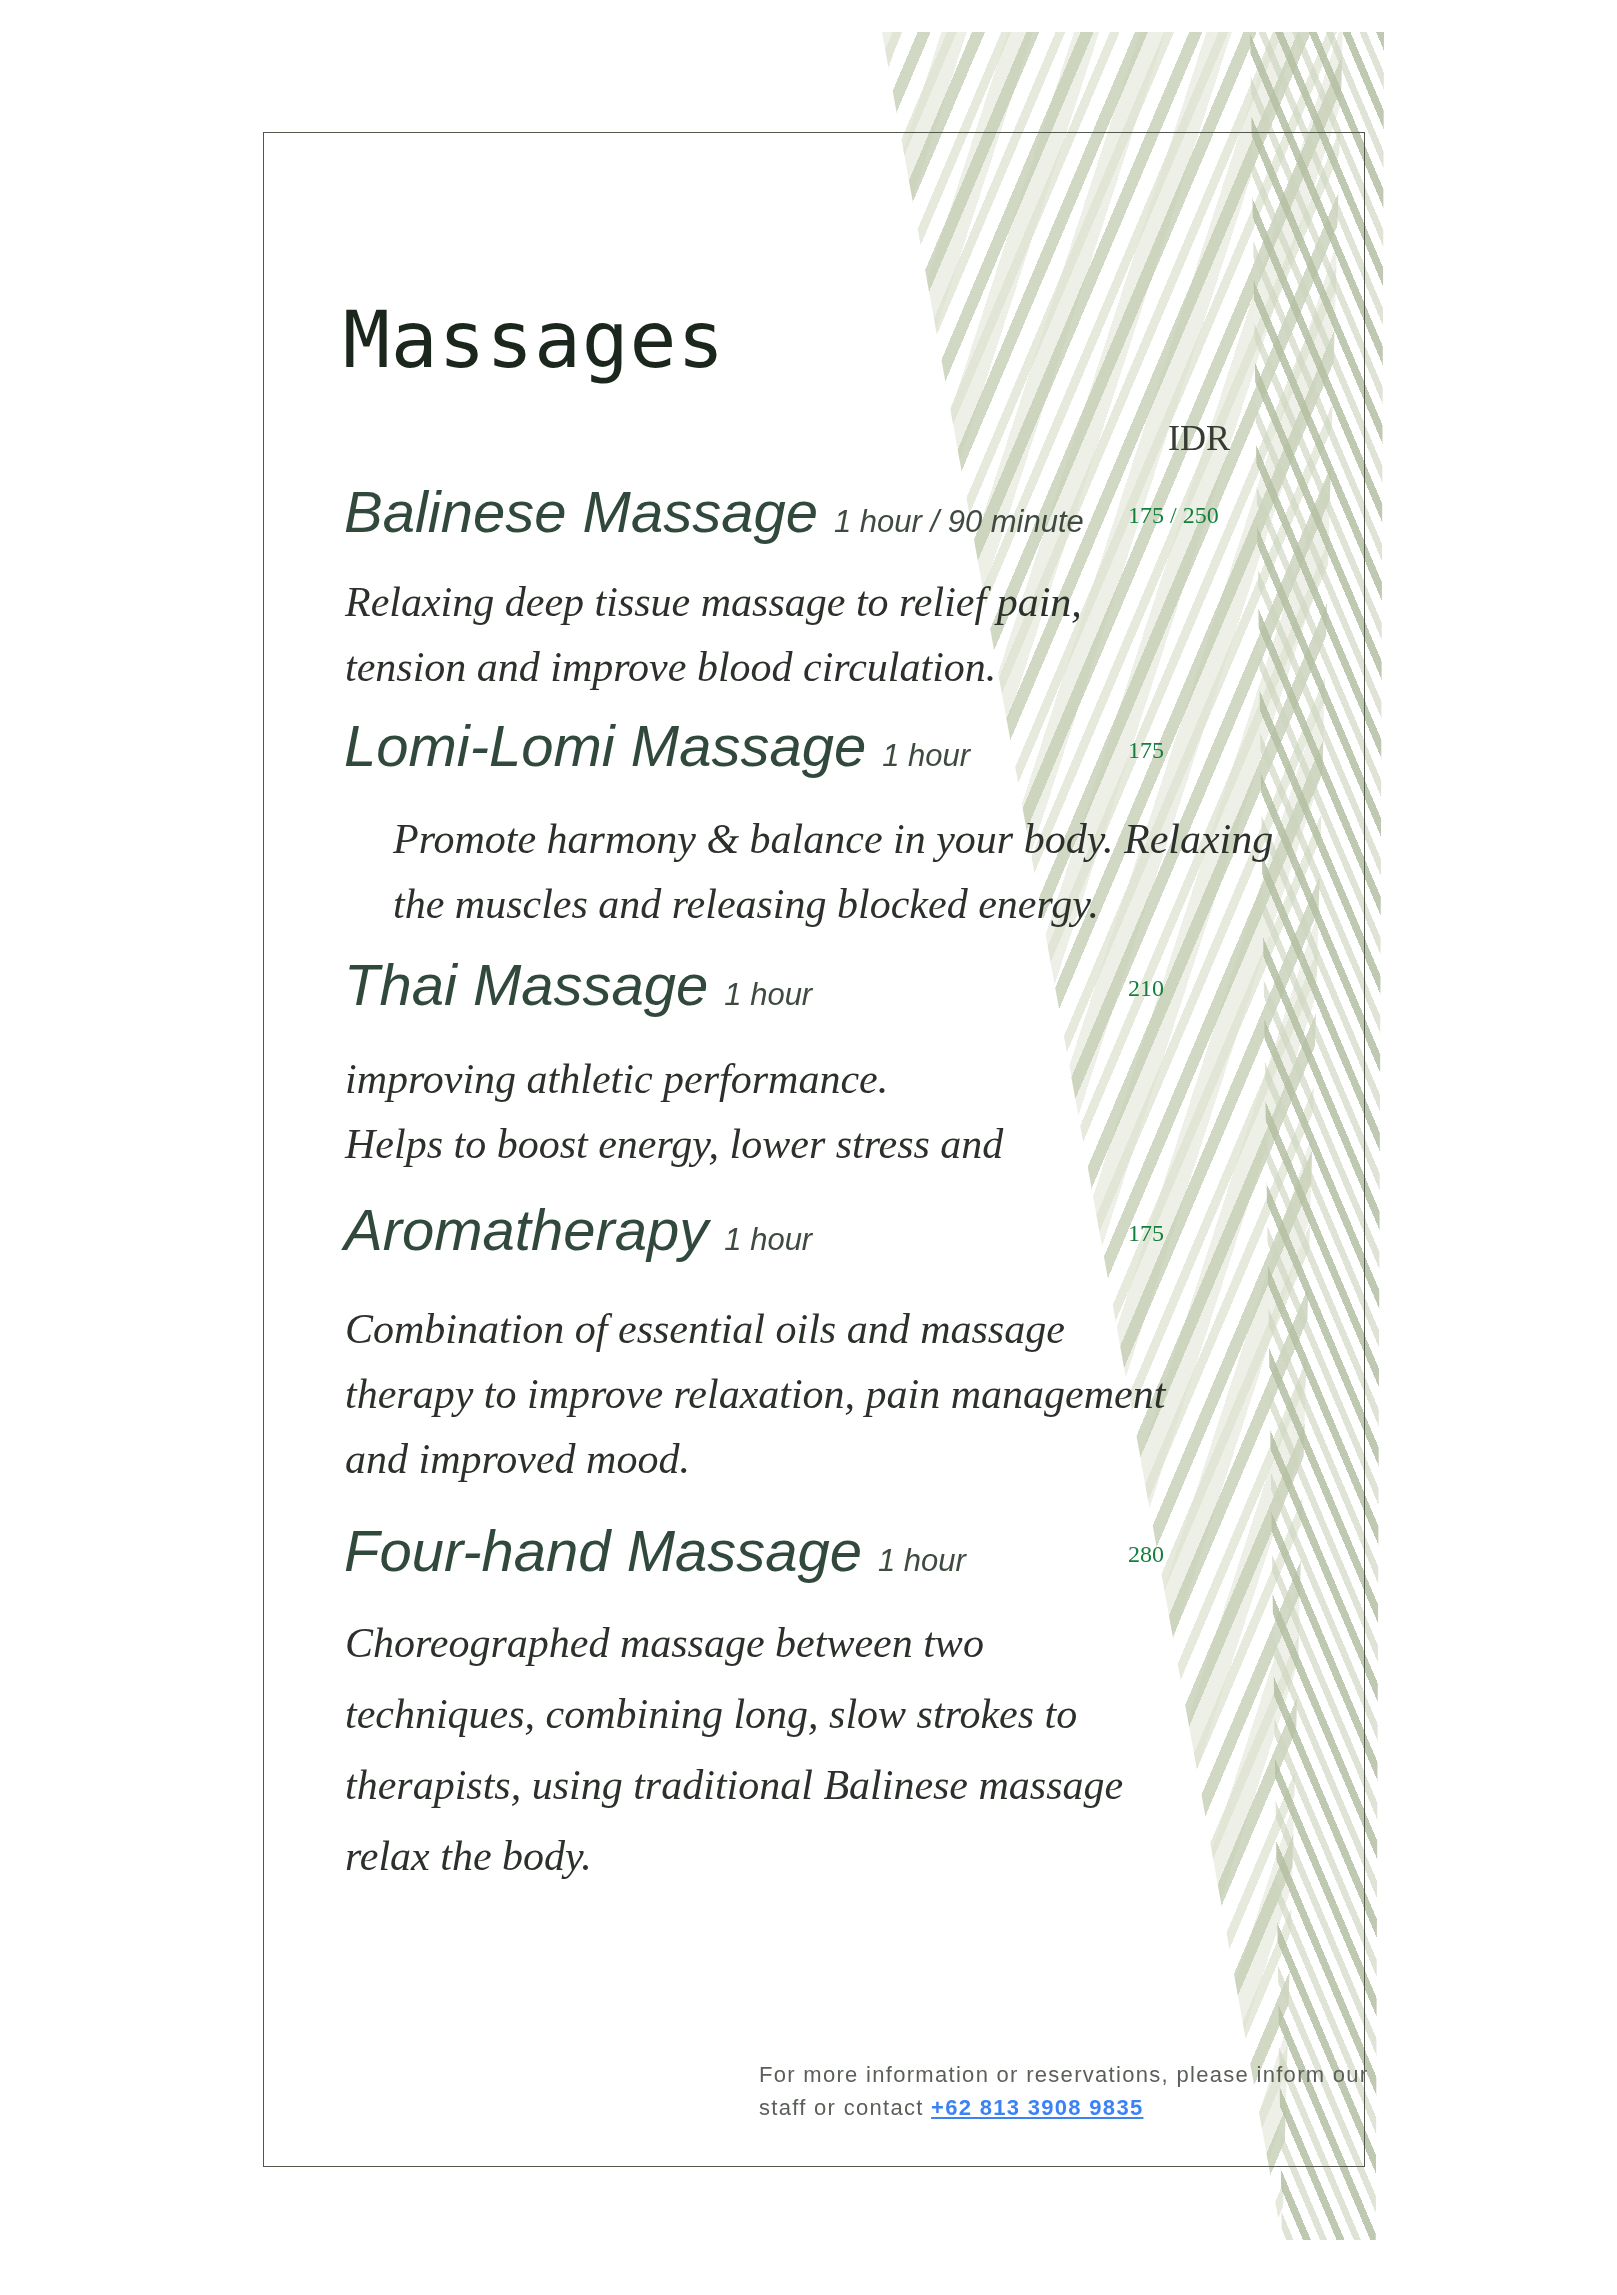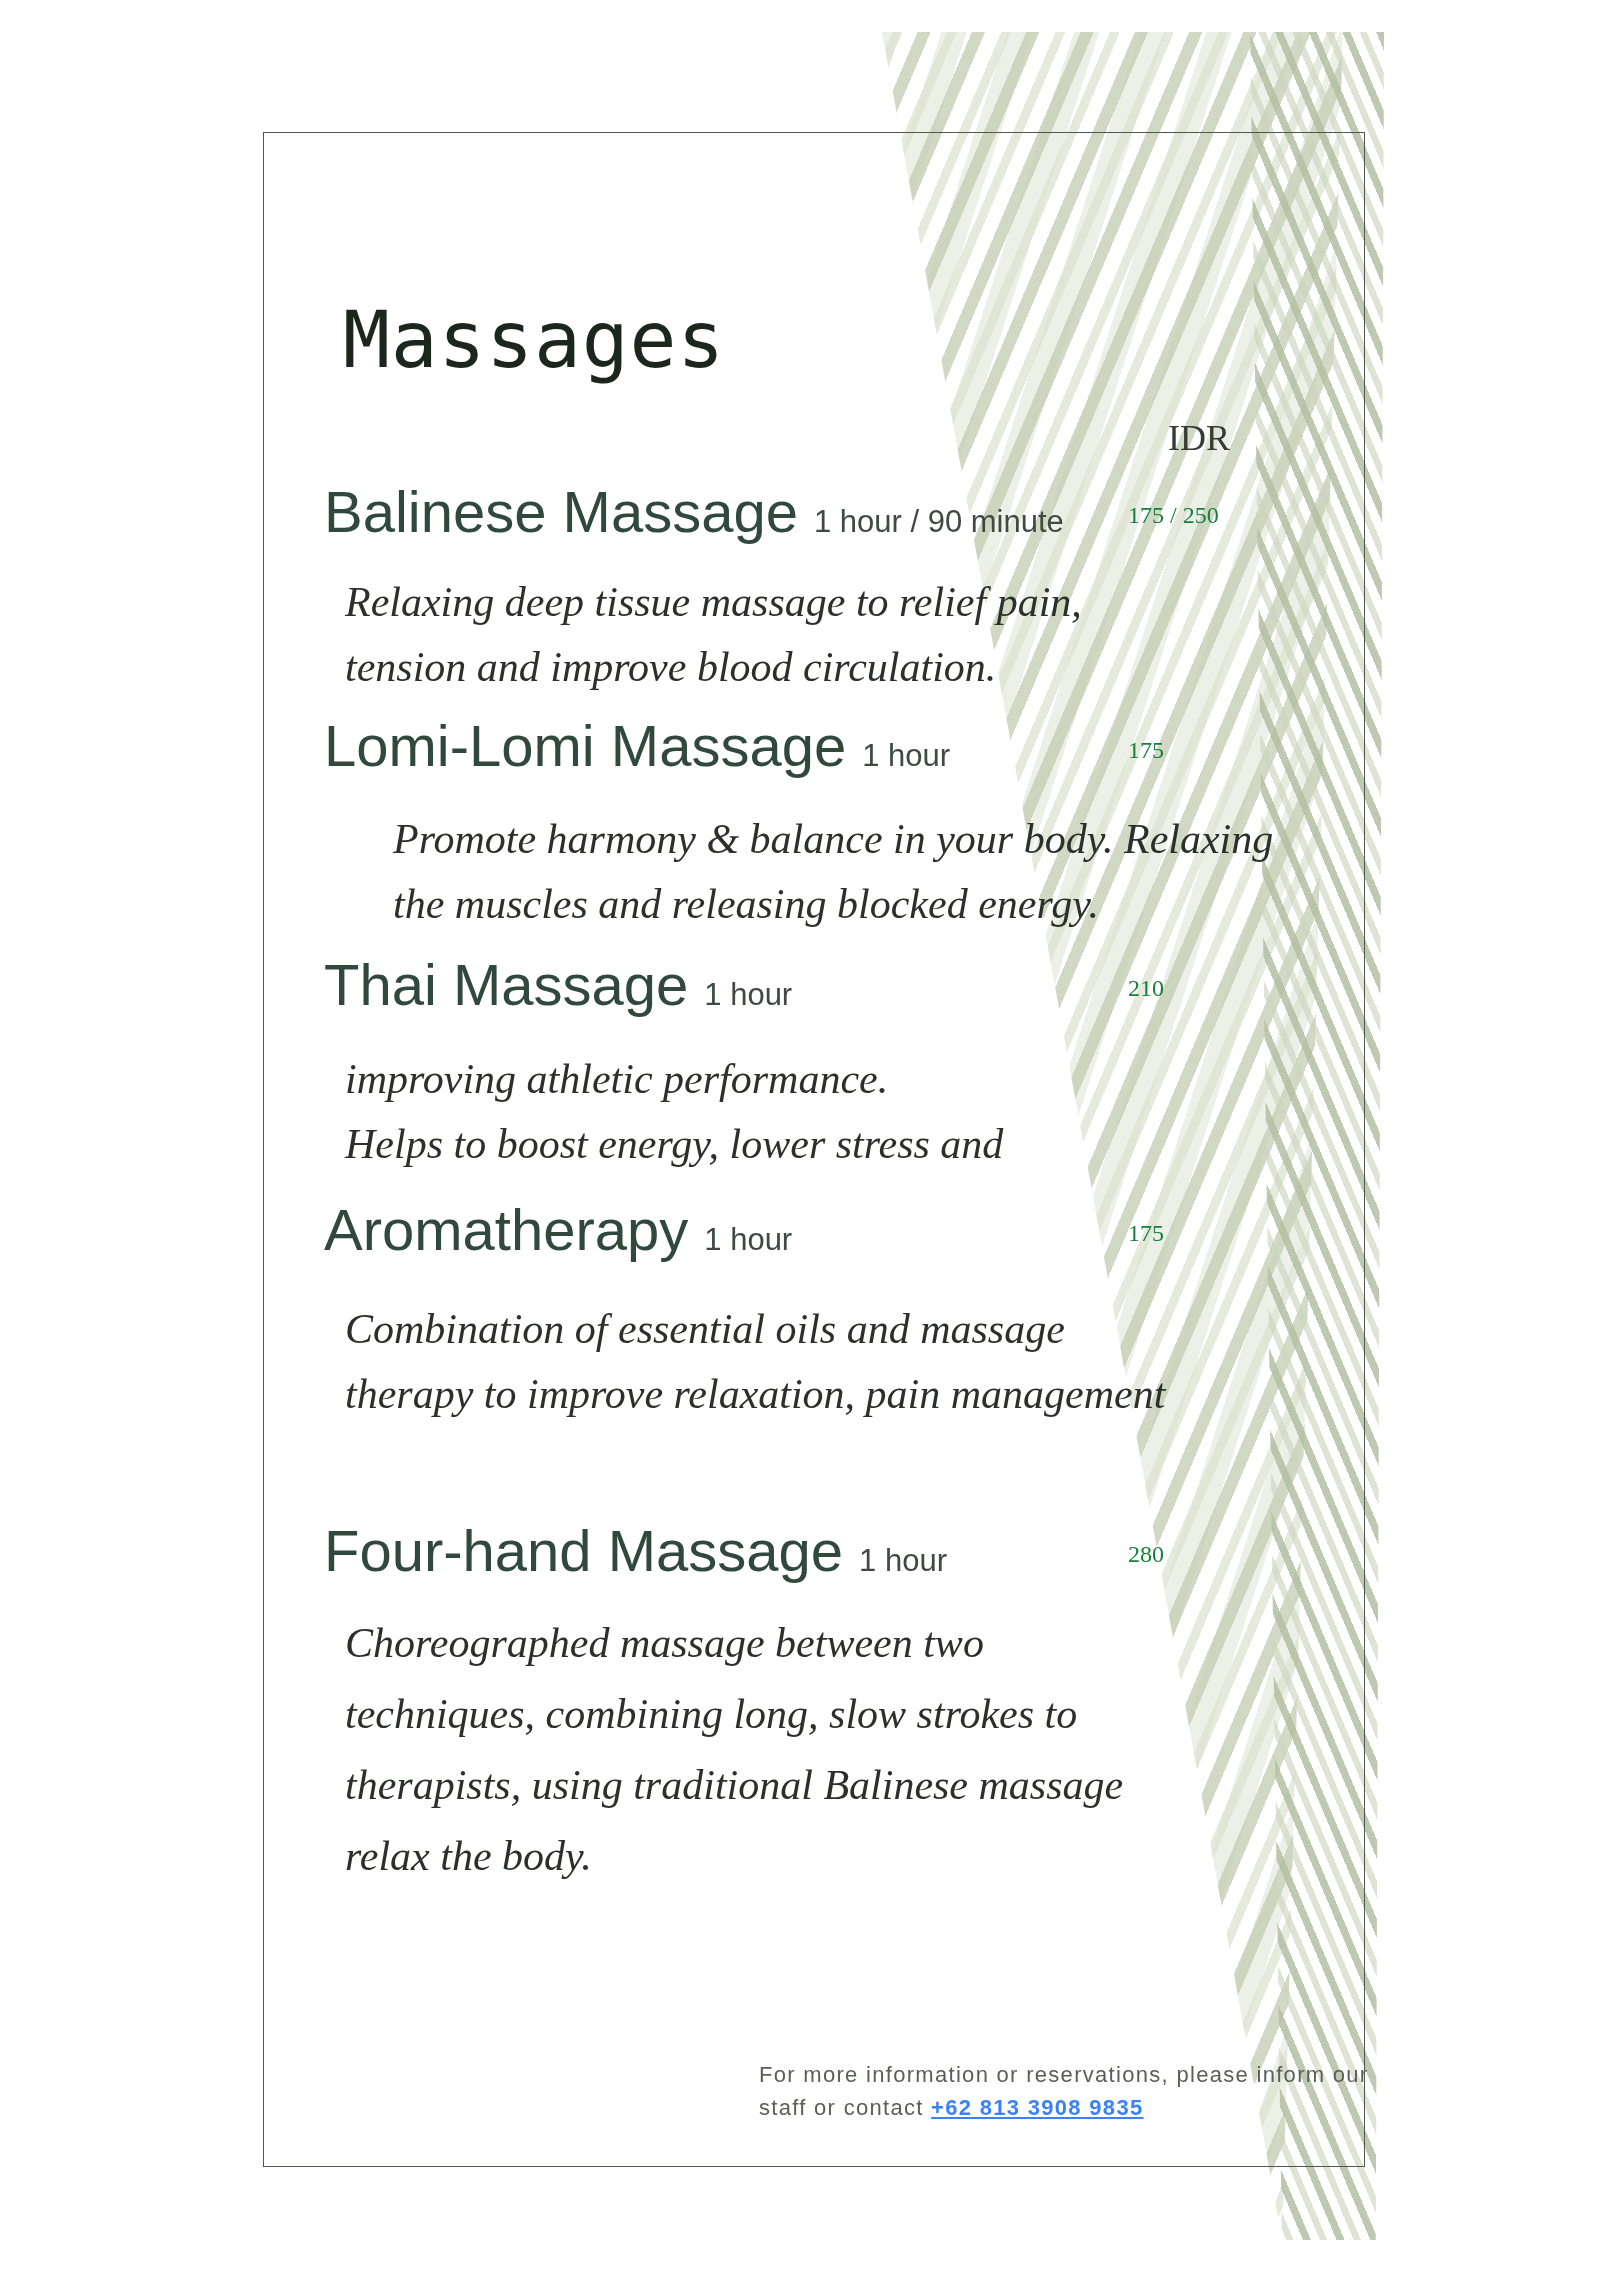--- a/index.html
+++ b/index.html
@@ -51,21 +51,21 @@
   .page-title{
     position:absolute;left:343px;top:301px;
     font-family:"DejaVu Sans Mono", monospace;
     font-size:78px;letter-spacing:0.8px;color:#1b271d;line-height:1;
   }
   .currency-label{
     position:absolute;left:1168px;top:420px;
     font-family:"Liberation Serif", serif;
     font-size:36px;color:#363b33;line-height:1;
   }
-  .item-name-row{position:absolute;left:324px;white-space:nowrap;line-height:1;}
+  .item-name-row{position:absolute;left:344px;white-space:nowrap;line-height:1;font-style:italic;}
   .item-name{
     font-size:58px;color:#31493c;letter-spacing:0px;
   }
   .item-duration{
     font-size:31px;color:#3f4b40;margin-left:16px;
   }
   .r1{top:483px;} .r2{top:717px;} .r3{top:956px;} .r4{top:1201px;} .r5{top:1522px;}
   .item-price{
     position:absolute;left:1128px;
     font-family:"Liberation Serif", serif;
@@ -130,20 +130,21 @@
       <div>Helps to boost energy, lower stress and</div>
     </div>
 
     <div class="item-name-row r4">
       <span class="item-name">Aromatherapy</span><span class="item-duration">1 hour</span>
     </div>
     <div class="item-price p4">175</div>
     <div class="item-desc d4">
       <div>Combination of essential oils and massage</div>
       <div>therapy to improve relaxation, pain management</div>
+      <div>and improved mood.</div>
     </div>
 
     <div class="item-name-row r5">
       <span class="item-name">Four-hand Massage</span><span class="item-duration">1 hour</span>
     </div>
     <div class="item-price p5">280</div>
     <div class="item-desc d5">
       <div>Choreographed massage between two</div>
       <div>techniques, combining long, slow strokes to</div>
       <div>therapists, using traditional Balinese massage</div>

